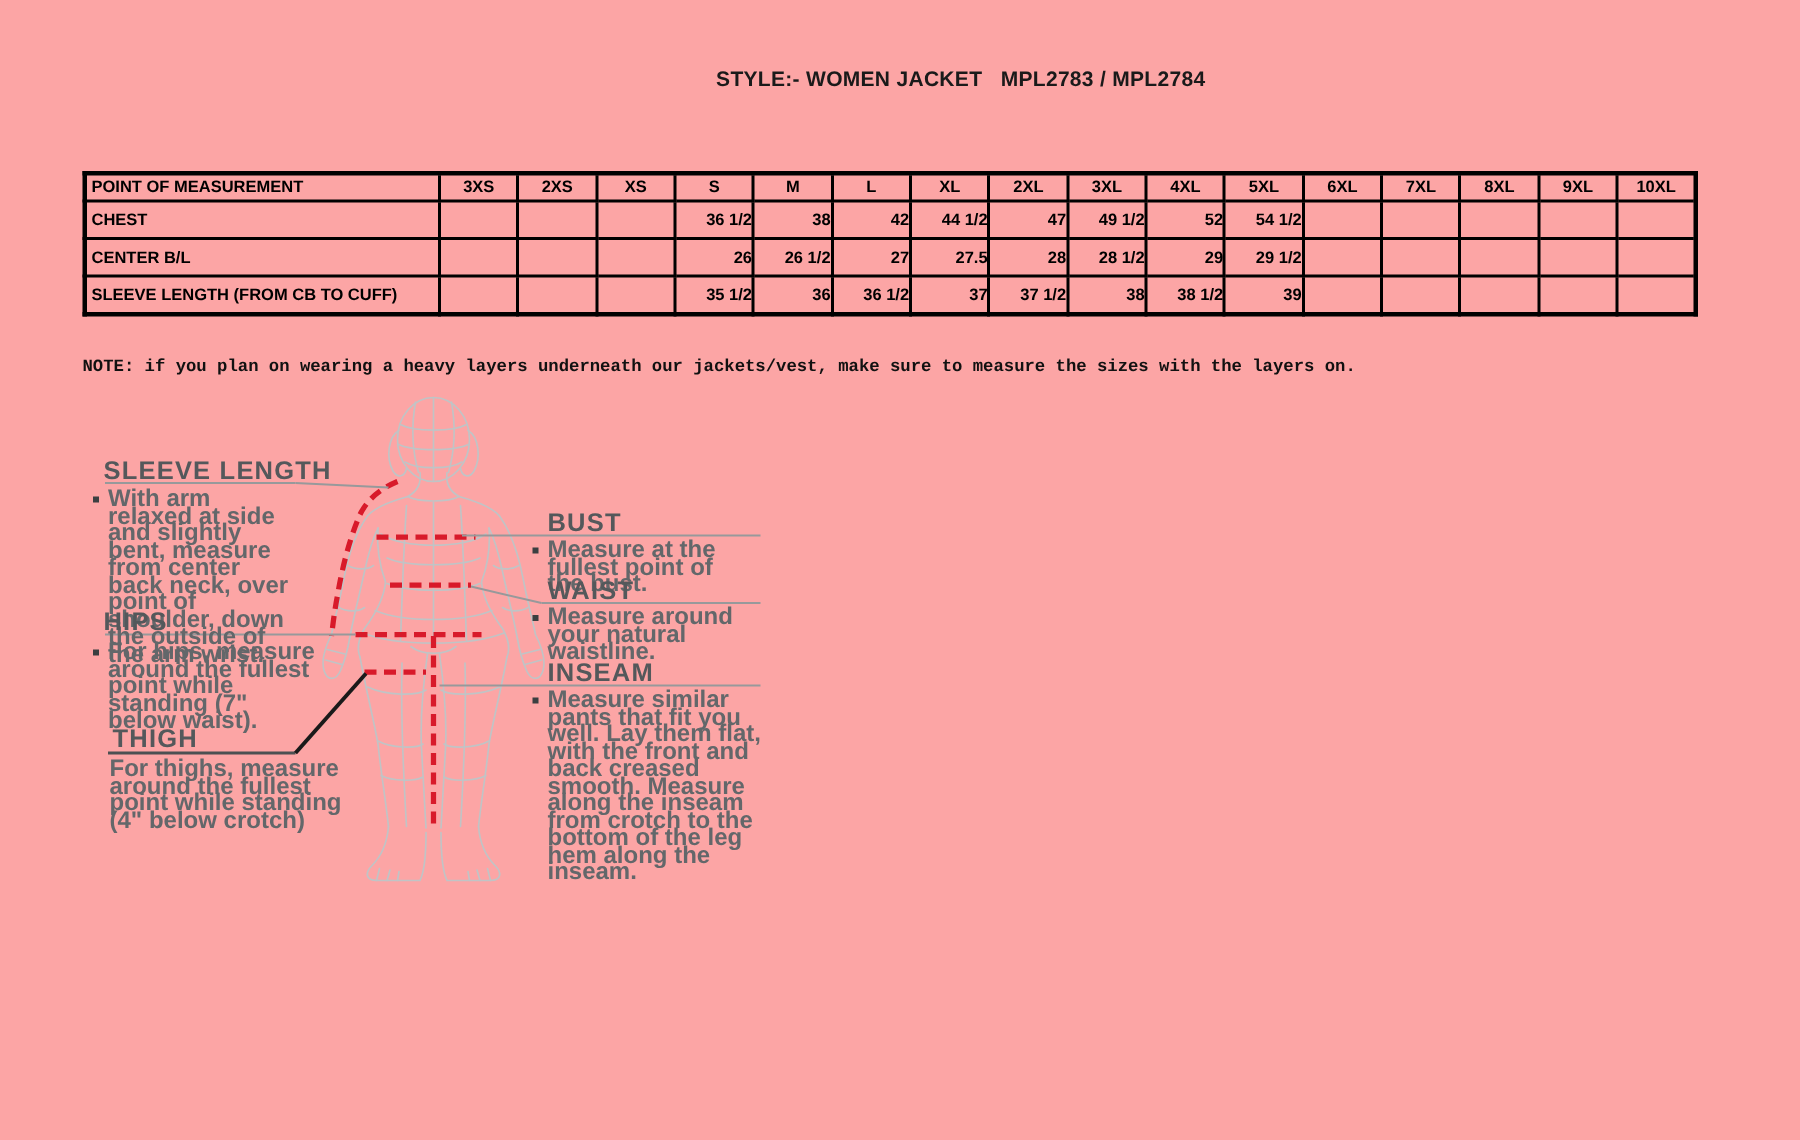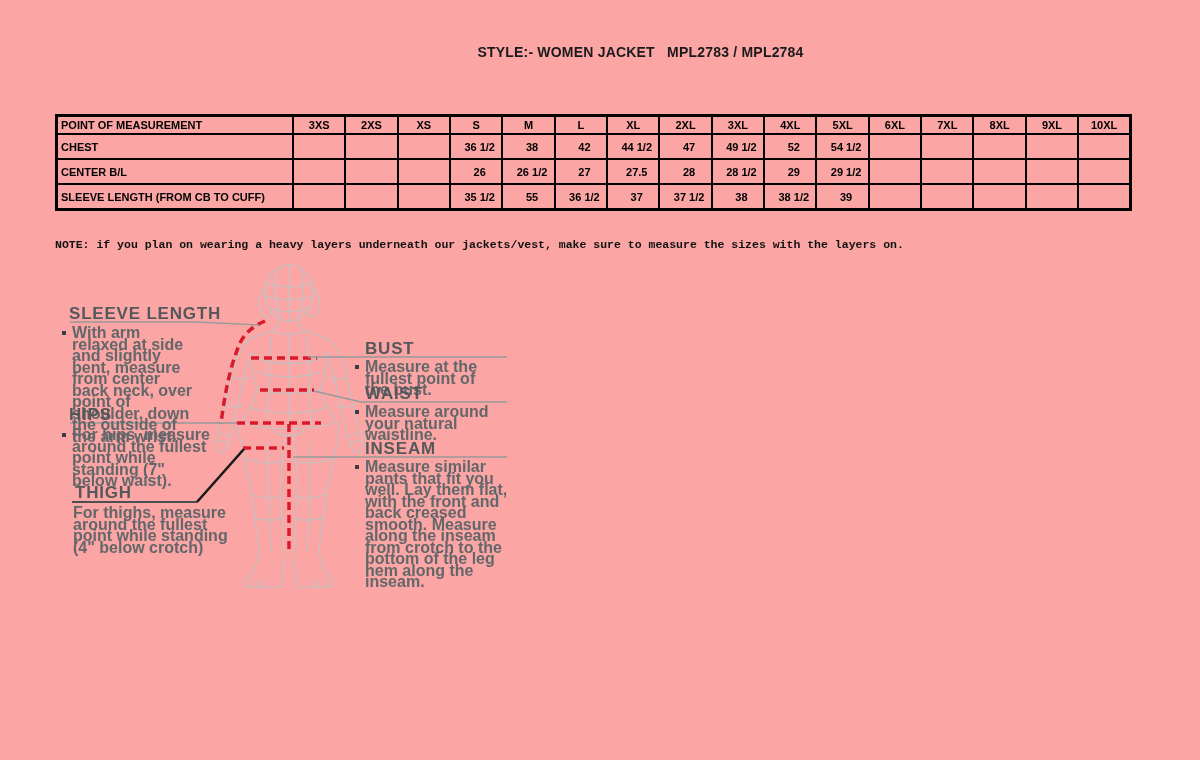--- a/index.html
+++ b/index.html
@@ -20,21 +20,21 @@
   }
   .size-table{
     position:absolute;left:55px;top:114px;width:1077px;
     border-collapse:collapse;table-layout:fixed;border:3px solid #000;
   }
   .size-table th,.size-table td{
     border:2px solid #000;font-size:11px;font-weight:bold;color:#000;
     white-space:nowrap;overflow:visible;padding:0;
   }
   .size-table thead th{height:16px;text-align:center;padding:0 1px;}
-  .size-table tbody td{height:23px;text-align:center;padding-left:7px;}
+  .size-table tbody td{height:23px;text-align:right;padding-left:7px;}
   .size-table .label-col{width:230px;text-align:left;padding-left:3px;}
   .note{
     position:absolute;left:55px;top:238px;font-size:11.5px;font-weight:bold;color:#111;font-family:Liberation Mono, monospace;
   }
   .diagram{position:absolute;left:55px;top:255px;width:480px;height:350px;}
   .diagram svg{position:absolute;left:0;top:0;}
   .fig{stroke:var(--figure);fill:none;stroke-width:1.1;stroke-linecap:round;}
   .red{stroke:var(--accent);fill:none;stroke-width:3.5;stroke-dasharray:8 5;}
   .conn{stroke:#97999b;stroke-width:1.3;fill:none;}
   .conn-dark{stroke:#4c5052;stroke-width:2;fill:none;}
@@ -117,21 +117,21 @@
           <td></td>
           <td></td>
           <td></td>
         </tr>
         <tr>
           <td class="label-col">SLEEVE LENGTH (FROM CB TO CUFF)</td>
           <td></td>
           <td></td>
           <td></td>
           <td>35 1/2</td>
-          <td>55</td>
+          <td>36</td>
           <td>36 1/2</td>
           <td>37</td>
           <td>37 1/2</td>
           <td>38</td>
           <td>38 1/2</td>
           <td>39</td>
           <td></td>
           <td></td>
           <td></td>
           <td></td>

